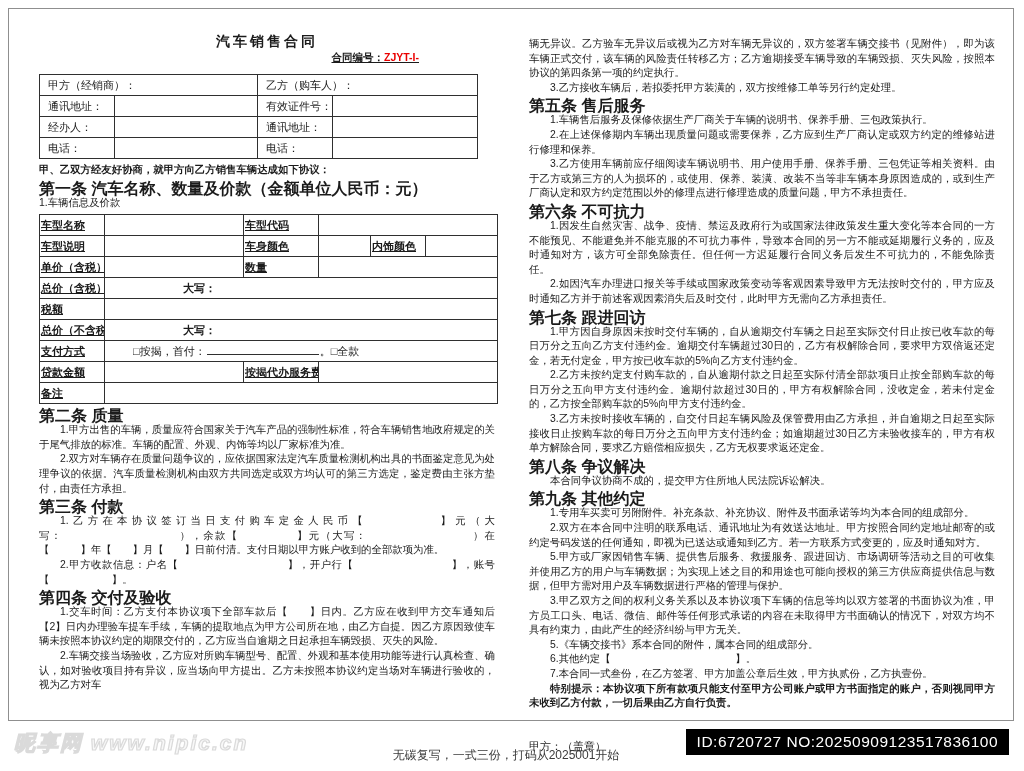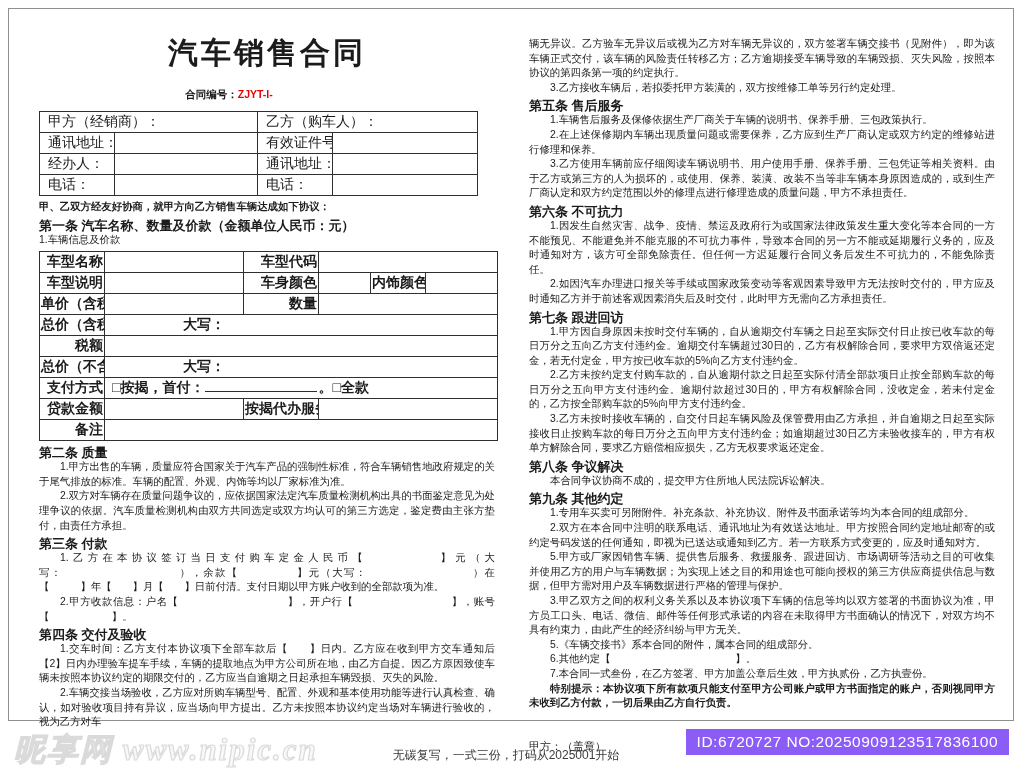--- a/index.html
+++ b/index.html
@@ -6,51 +6,51 @@
   body{
     width:1024px;height:771px;position:relative;background:#ffffff;
     font-family:"Liberation Sans", sans-serif;color:#1b1b1b;overflow:hidden;
   }
   .page{
     position:absolute;left:8px;top:8px;width:1006px;height:713px;
     border:1px solid #8f8f8f;background:#fff;box-sizing:border-box;
   }
   .col-left{position:absolute;left:30px;top:10px;width:456px;}
   .col-right{position:absolute;left:520px;top:28px;width:466px;}
-  .title{text-align:center;font-size:30px;font-weight:bold;letter-spacing:3px;margin-top:14px;}
-  .contract-no{margin-top:14px;text-align:center;padding-right:76px;font-size:10.5px;font-weight:bold;}
+  .title{text-align:center;font-size:14px;font-weight:bold;letter-spacing:3px;margin-top:14px;}
+  .contract-no{text-align:right;padding-right:76px;font-size:10.5px;font-weight:bold;text-decoration:underline;}
   .contract-no .val{color:#ea0000;}
   table{border-collapse:collapse;table-layout:fixed;}
   td{
-    border:1px solid #2f2f2f;font-size:14px;height:20px;padding:0 4px;
+    border:1px solid #2f2f2f;font-size:11px;height:20px;padding:0 4px;
     overflow:hidden;white-space:nowrap;vertical-align:middle;
   }
   .party-table{width:438px;margin-top:9px;}
   .party-table td{padding-left:8px;}
   .vehicle-table{width:458px;margin-top:4px;}
-  .vehicle-table td.lab{font-weight:bold;text-align:right;padding:0 1px;}
+  .vehicle-table td.lab{font-weight:bold;text-align:left;padding:0 1px;text-decoration:underline;}
   .vehicle-table td.daxie{font-weight:bold;padding-left:78px;}
-  .pay-cell{padding-left:7px;font-weight:bold;}
+  .pay-cell{padding-left:28px;font-weight:normal;}
   .blank-line{display:inline-block;width:112px;height:11px;border-bottom:1px solid #2f2f2f;margin:0 1px;}
   .tx{font-size:10.4px;line-height:14.6px;text-align:justify;}
   .tx.ind{text-indent:21px;}
-  .ph{font-weight:bold;font-size:13px;line-height:15px;margin-top:3px;}
+  .ph{font-weight:bold;font-size:16px;line-height:15px;margin-top:3px;}
   .mt6{margin-top:4px;font-weight:bold;}
   .bold{font-weight:bold;}
   .sign-block{margin-top:20px;font-size:11px;}
   .sign-row{display:flex;margin-top:28px;}
   .sign-l{width:238px;}
   .sign-r{flex:1;}
   .watermark{
-    position:absolute;left:14px;top:729px;font-size:31px;font-weight:bold;font-style:italic;
-    letter-spacing:2px;color:#f8f8f8;-webkit-text-stroke:1.2px #dadada;white-space:nowrap;font-family:Liberation Serif, serif;
+    position:absolute;left:14px;top:729px;font-size:21px;font-weight:bold;font-style:italic;
+    letter-spacing:2px;color:#f8f8f8;-webkit-text-stroke:1.2px #dadada;white-space:nowrap;
   }
   .print-note{position:absolute;left:0;width:1012px;top:747px;text-align:center;font-size:12px;color:#3a3a3a;}
   .id-badge{
-    position:absolute;right:15px;top:729px;background:#8b5cf6;color:#ffffff;
+    position:absolute;right:15px;top:729px;background:#000000;color:#ffffff;
     font-size:15.5px;padding:4px 11px;letter-spacing:0.5px;white-space:nowrap;
   }
 </style>
 </head>
 <body>
 
 <div class="page">
 
   <div class="col-left">
     <div class="title">汽车销售合同</div>

